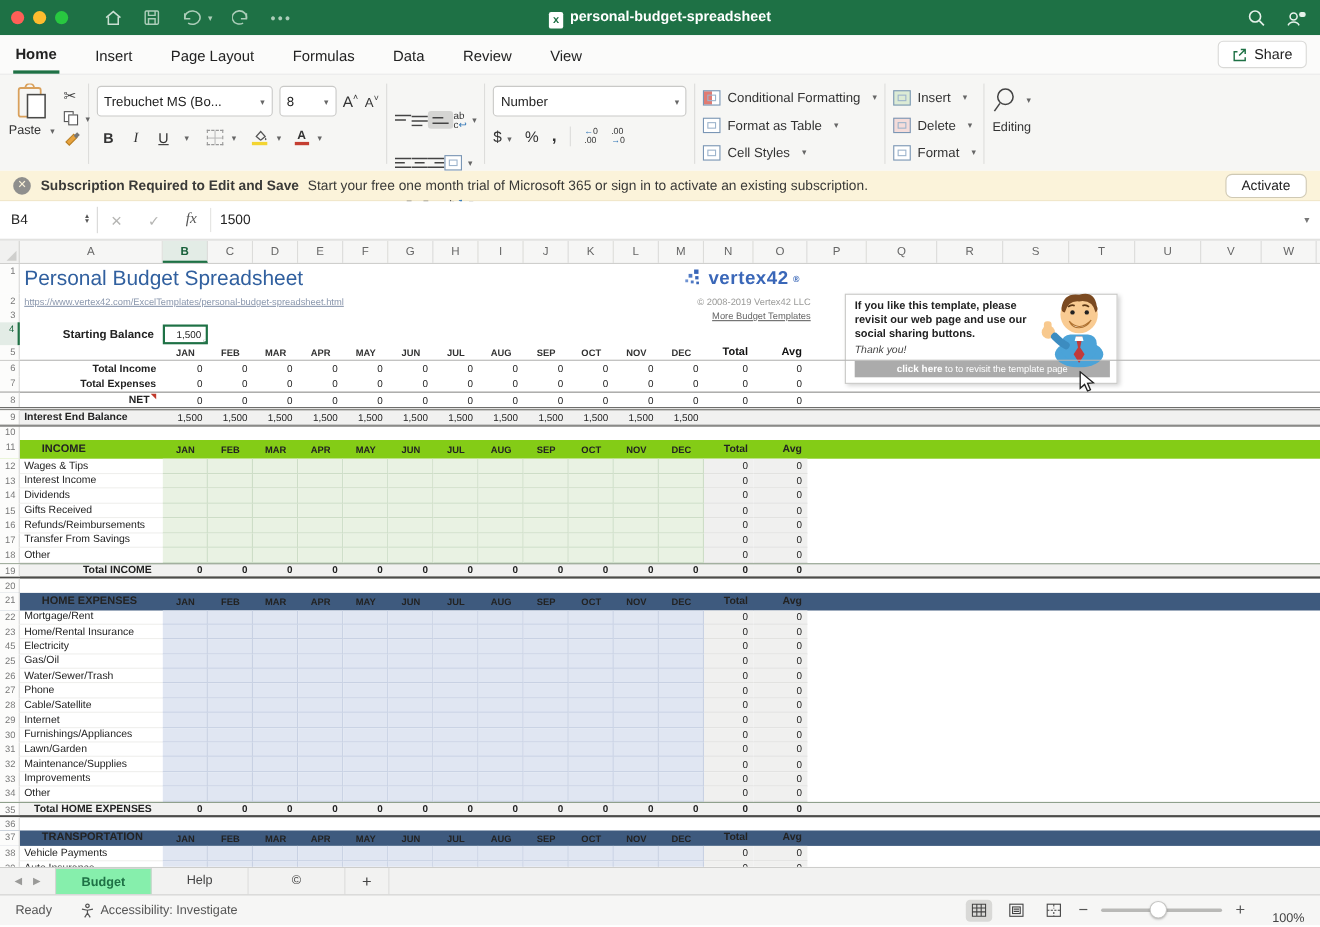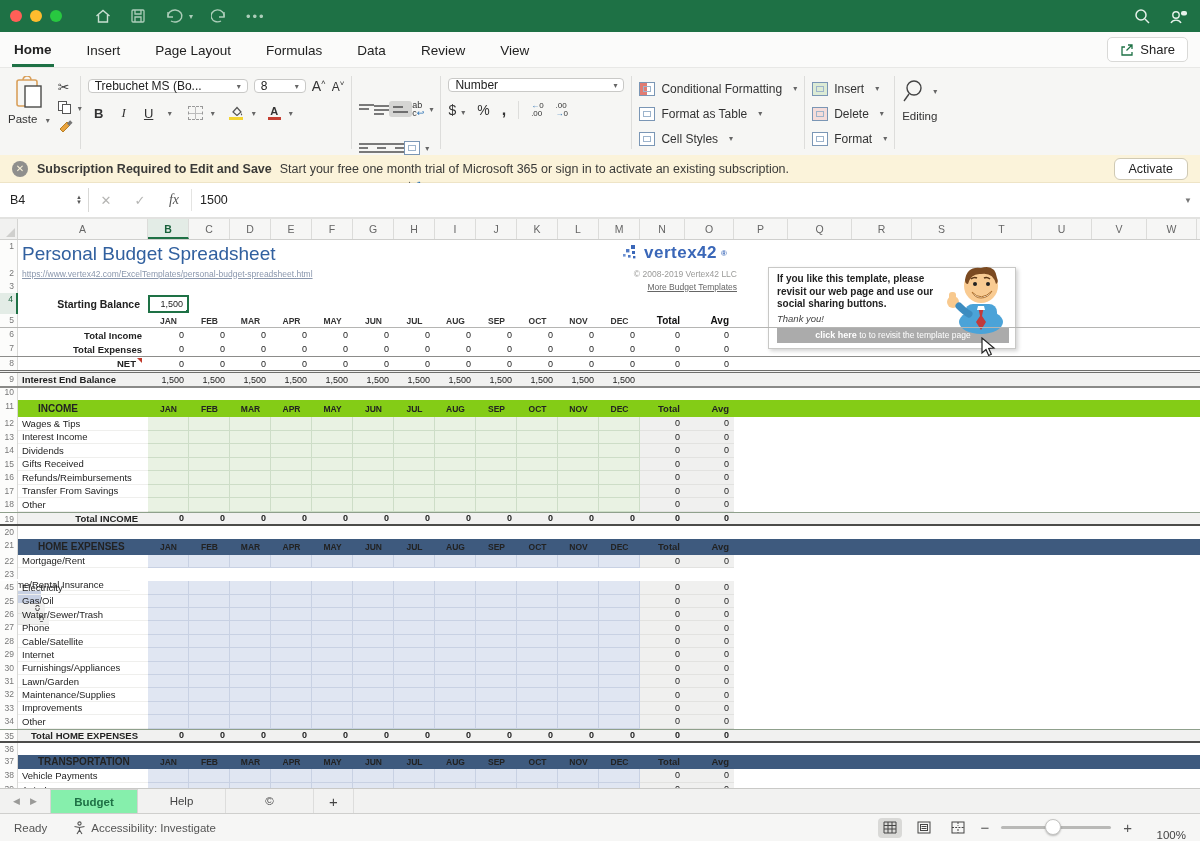--- a/index.html
+++ b/index.html
@@ -21,21 +21,21 @@
   .share-btn { position:absolute; right:12px; border:1px solid #d9d9d7; background:#fff; border-radius:5px; padding:4px 12px; font-size:13px; color:#222; display:flex; gap:6px; align-items:center; }
 
   
   .ribbon { height:87px; background:#f6f6f4; display:flex; padding:6px 8px 4px; position:relative; }
   .rsep { width:1px; background:#dddddb; margin:2px 7px; }
   .rgroup { display:flex; flex-direction:column; }
   .paste-group { display:flex; gap:8px; padding-top:2px; }
   .paste-big { display:flex; flex-direction:column; align-items:center; font-size:11.5px; color:#333; gap:3px; }
   .mini-col { display:flex; flex-direction:column; gap:6px; padding-top:3px; }
   .fontrow { display:flex; align-items:center; gap:6px; }
-  .combo { border:1px solid #c9c9c7; background:#fff; border-radius:4px; height:14px; font-size:12px; color:#222; display:flex; align-items:center; padding:0 6px; justify-content:space-between; }
+  .combo { border:1px solid #c9c9c7; background:#fff; border-radius:4px; height:28px; font-size:12px; color:#222; display:flex; align-items:center; padding:0 6px; justify-content:space-between; }
   .chev { font-size:8px; color:#666; margin-left:5px; }
   .fmt-btn { font-size:13px; color:#333; width:22px; text-align:center; }
   .icon14 { width:15px; height:14px; border:1px solid #8a8a8a; position:relative; display:inline-block; }
   .alignrow { display:flex; gap:0; align-items:center; height:22px;margin-top:24px; }
   .num-icons { display:flex; align-items:center; gap:12px; margin-top:9px; font-size:14px; color:#333; }
   .styles-row { display:flex; align-items:center; gap:6px; height:25px; font-size:12px; color:#333; white-space:nowrap; }
   .cells-row { display:flex; align-items:center; gap:6px; height:25px; font-size:12px; color:#333; }
   .editing-group { display:flex; flex-direction:column; align-items:center; padding-top:4px; font-size:11.5px; color:#333; }
   .sg { width:16px; height:14px; border:1px solid #7a96b5; background:linear-gradient(#fff,#fff); position:relative; flex:none; }
   .sg::after{content:"";position:absolute;inset:3px;border:1px solid #9db4cc;}
@@ -159,20 +159,23 @@
       </svg>
     <span class="chev" style="color:#bcd8c6">▾</span>
   </span>
   <span class="tbar-ic">
     <svg width="17" height="16" viewBox="0 0 17 16" fill="none" stroke="#bcd8c6" stroke-width="1.4">
         <path d="M13 4 v5 h-5"></path>
         <path d="M13 9 a6.5 6 0 1 0 -3 4"></path>
       </svg>
   </span>
   <span class="tbar-ic" style="font-size:13px;color:#bcd8c6;letter-spacing:2px">•••</span>
+  <div class="tbar-title">
+    <span class="doc">x</span><span>personal-budget-spreadsheet</span>
+  </div>
   <div class="tbar-right">
     <span>
       <svg width="17" height="17" viewBox="0 0 17 17" fill="none" stroke="#e6f1ea" stroke-width="1.5">
           <circle cx="7" cy="7" r="5"></circle>
           <path d="M11 11 L15 15"></path>
         </svg>
     </span>
     <span>
       <svg width="19" height="17" viewBox="0 0 19 17" fill="none" stroke="#e6f1ea" stroke-width="1.4">
           <circle cx="7" cy="7" r="3.2"></circle>
@@ -779,21 +782,21 @@
         <div class="cell cM bcell"></div>
         <div class="cell cM bcell"></div>
         <div class="cell cM bcell"></div>
         <div class="cell cM bcell"></div>
         <div class="cell cM bcell"></div>
         <div class="cell cM bcell"></div>
         <div class="cell cM bcell"></div>
         <div class="cell cT tacell num">0</div>
         <div class="cell cV tacell num">0</div>
       </div>
-      <div class="grow itemrow" style="height: 13.4px; flex-direction: column;">
+      <div class="grow itemrow" style="height: 13.4px;">
         <div class="rn">23</div>
         <div class="cell cA lbl">Home/Rental Insurance</div>
         <div class="cell cM bcell"></div>
         <div class="cell cM bcell"></div>
         <div class="cell cM bcell"></div>
         <div class="cell cM bcell"></div>
         <div class="cell cM bcell"></div>
         <div class="cell cM bcell"></div>
         <div class="cell cM bcell"></div>
         <div class="cell cM bcell"></div>

